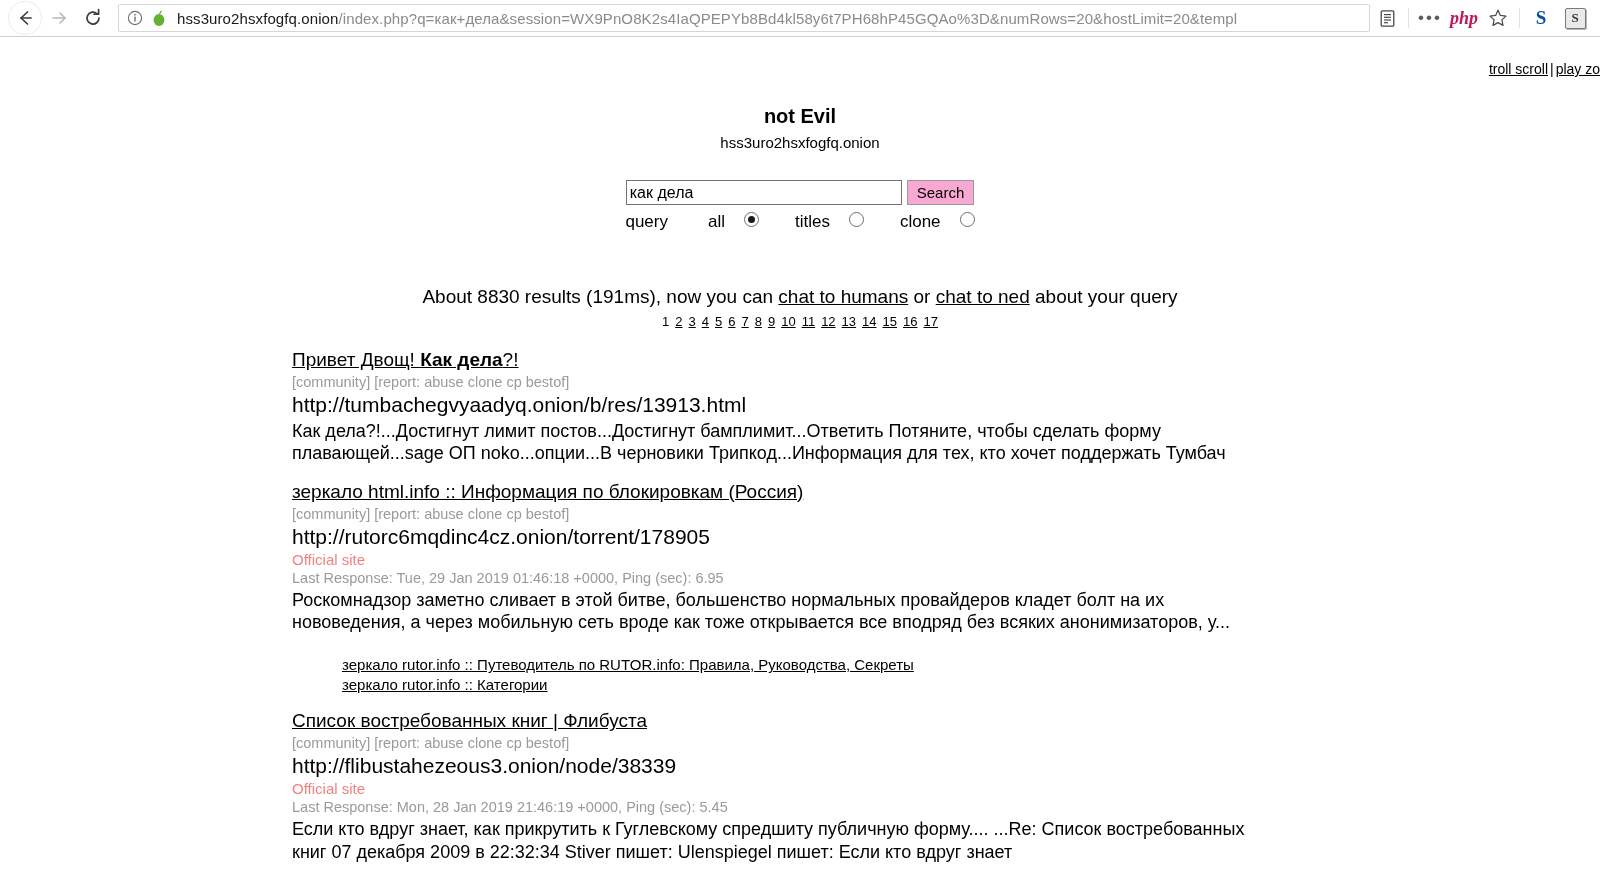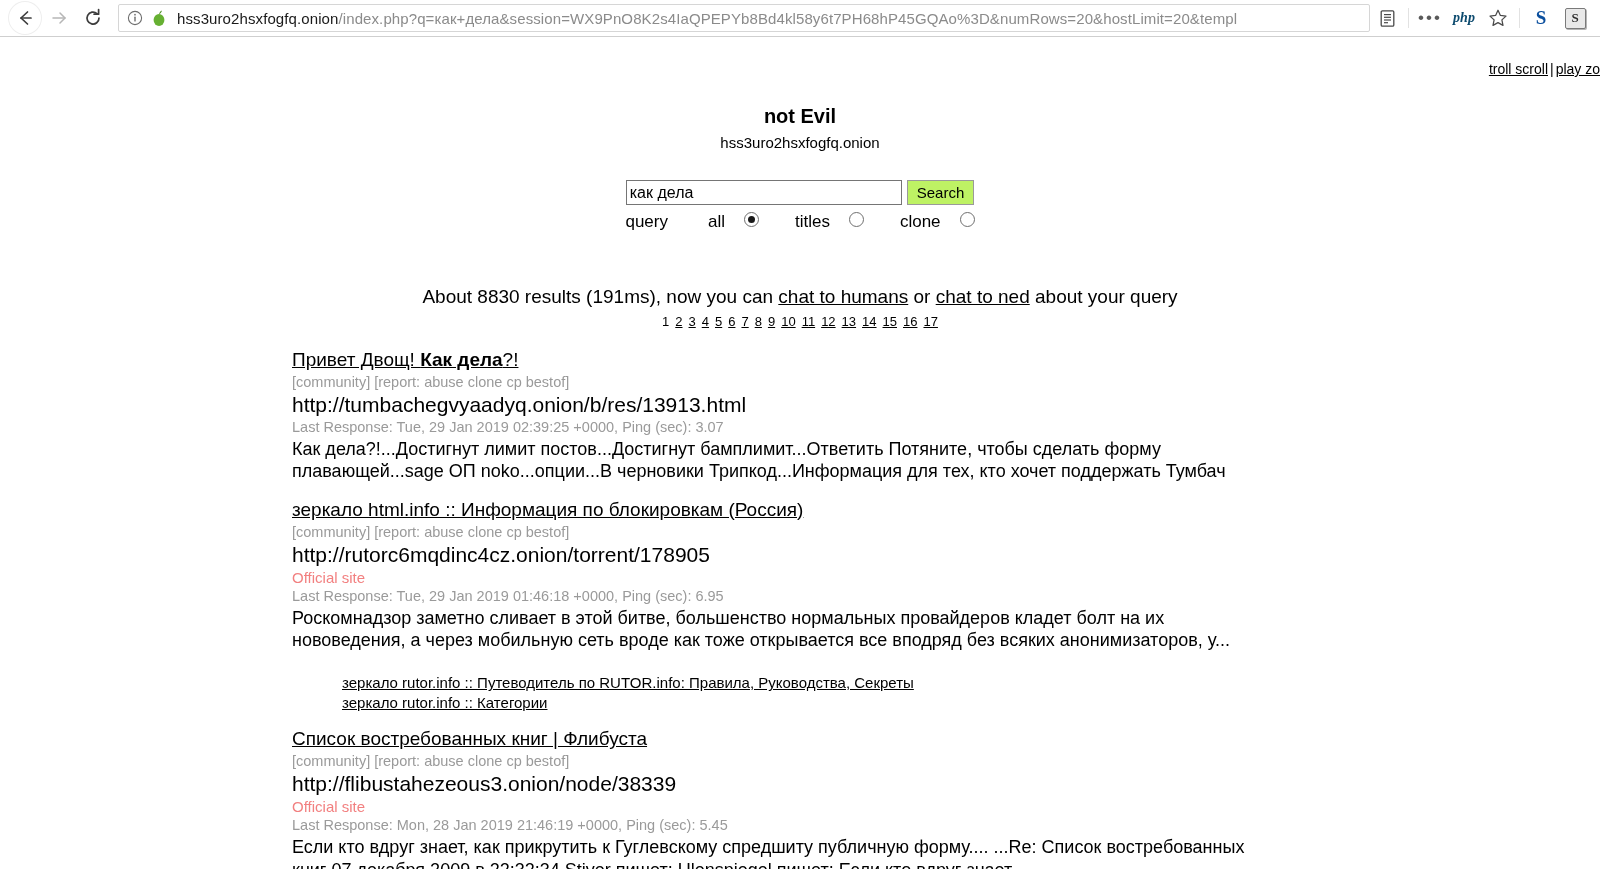--- a/index.html
+++ b/index.html
@@ -87,22 +87,22 @@
     width: 34px; height: 34px;
     display: flex; align-items: center; justify-content: center;
   }
   .chrome-sep {
     width: 1px; height: 20px; background: #e2e2e2; margin: 0 4px;
   }
   .ext-php {
     font-family: "Liberation Serif", serif;
     font-style: italic;
     font-weight: bold;
-    font-size: 14px;
-    color: #0c4a6e;
+    font-size: 18px;
+    color: #be185d;
   }
   .ext-s-blue {
     font-family: "Liberation Serif", serif;
     font-weight: bold;
     font-size: 19px;
     color: #0b4f9e;
   }
   .ext-s-grey {
     width: 19px; height: 19px;
     background: #e9e9e9;
@@ -180,21 +180,21 @@
     color: #000;
     background: #fff;
     outline: none;
   }
   #search-button {
     margin-left: 5px;
     height: 25px;
     font-family: "Liberation Sans", sans-serif;
     font-size: 15px;
     padding: 0 9px;
-    background: #bef264;
+    background: #f9a8d4;
     border: 1px solid #9a9a9a;
     color: #000;
     cursor: pointer;
   }
   #radio-row {
     display: flex;
     justify-content: center;
     align-items: flex-start;
     margin-top: 7px;
     font-size: 17px;
@@ -404,21 +404,20 @@
     <span>About 8830 results (191ms), now you can </span><a href="#">chat to humans</a><span> or </span><a href="#">chat to ned</a><span> about your query</span>
   </div>
 
   <div id="pagination"><span class="pg"><span class="current">1</span></span><span class="pg"><a href="#" class="">2</a></span><span class="pg"><a href="#" class="">3</a></span><span class="pg"><a href="#" class="">4</a></span><span class="pg"><a href="#" class="">5</a></span><span class="pg"><a href="#" class="">6</a></span><span class="pg"><a href="#" class="">7</a></span><span class="pg"><a href="#" class="">8</a></span><span class="pg"><a href="#" class="">9</a></span><span class="pg"><a href="#" class="">10</a></span><span class="pg"><a href="#" class="">11</a></span><span class="pg"><a href="#" class="">12</a></span><span class="pg"><a href="#" class="">13</a></span><span class="pg"><a href="#" class="">14</a></span><span class="pg"><a href="#" class="">15</a></span><span class="pg"><a href="#" class="">16</a></span><span class="pg"><a href="#" class="">17</a></span></div>
 
   <div id="results">
       <div class="result">
         <div><a href="#" class="result-title"><span>Привет Двощ! </span><b>Как дела</b><span>?!</span></a></div>
         <div class="result-tags">[community] [report: abuse clone cp bestof]</div>
         <div class="result-url">http://tumbachegvyaadyq.onion/b/res/13913.html</div>
-        <div class="result-response">Last Response: Tue, 29 Jan 2019 02:39:25 +0000, Ping (sec): 3.07</div>
         <div class="result-snippet">Как дела?!...Достигнут лимит постов...Достигнут бамплимит...Ответить Потяните, чтобы сделать форму плавающей...sage ОП noko...опции...В черновики Трипкод...Информация для тех, кто хочет поддержать Тумбач</div>
       </div>
       <div class="result">
         <div><a href="#" class="result-title"><span>зеркало html.info :: Информация по блокировкам (Россия)</span></a></div>
         <div class="result-tags">[community] [report: abuse clone cp bestof]</div>
         <div class="result-url">http://rutorc6mqdinc4cz.onion/torrent/178905</div>
         <div class="official-site" style="color: rgb(242, 128, 128);">Official site</div>
         <div class="result-response">Last Response: Tue, 29 Jan 2019 01:46:18 +0000, Ping (sec): 6.95</div>
         <div class="result-snippet">Роскомнадзор заметно сливает в этой битве, большенство нормальных провайдеров кладет болт на их нововедения, а через мобильную сеть вроде как тоже открывается все вподряд без всяких анонимизаторов, у...</div>
         <div class="sublinks">

